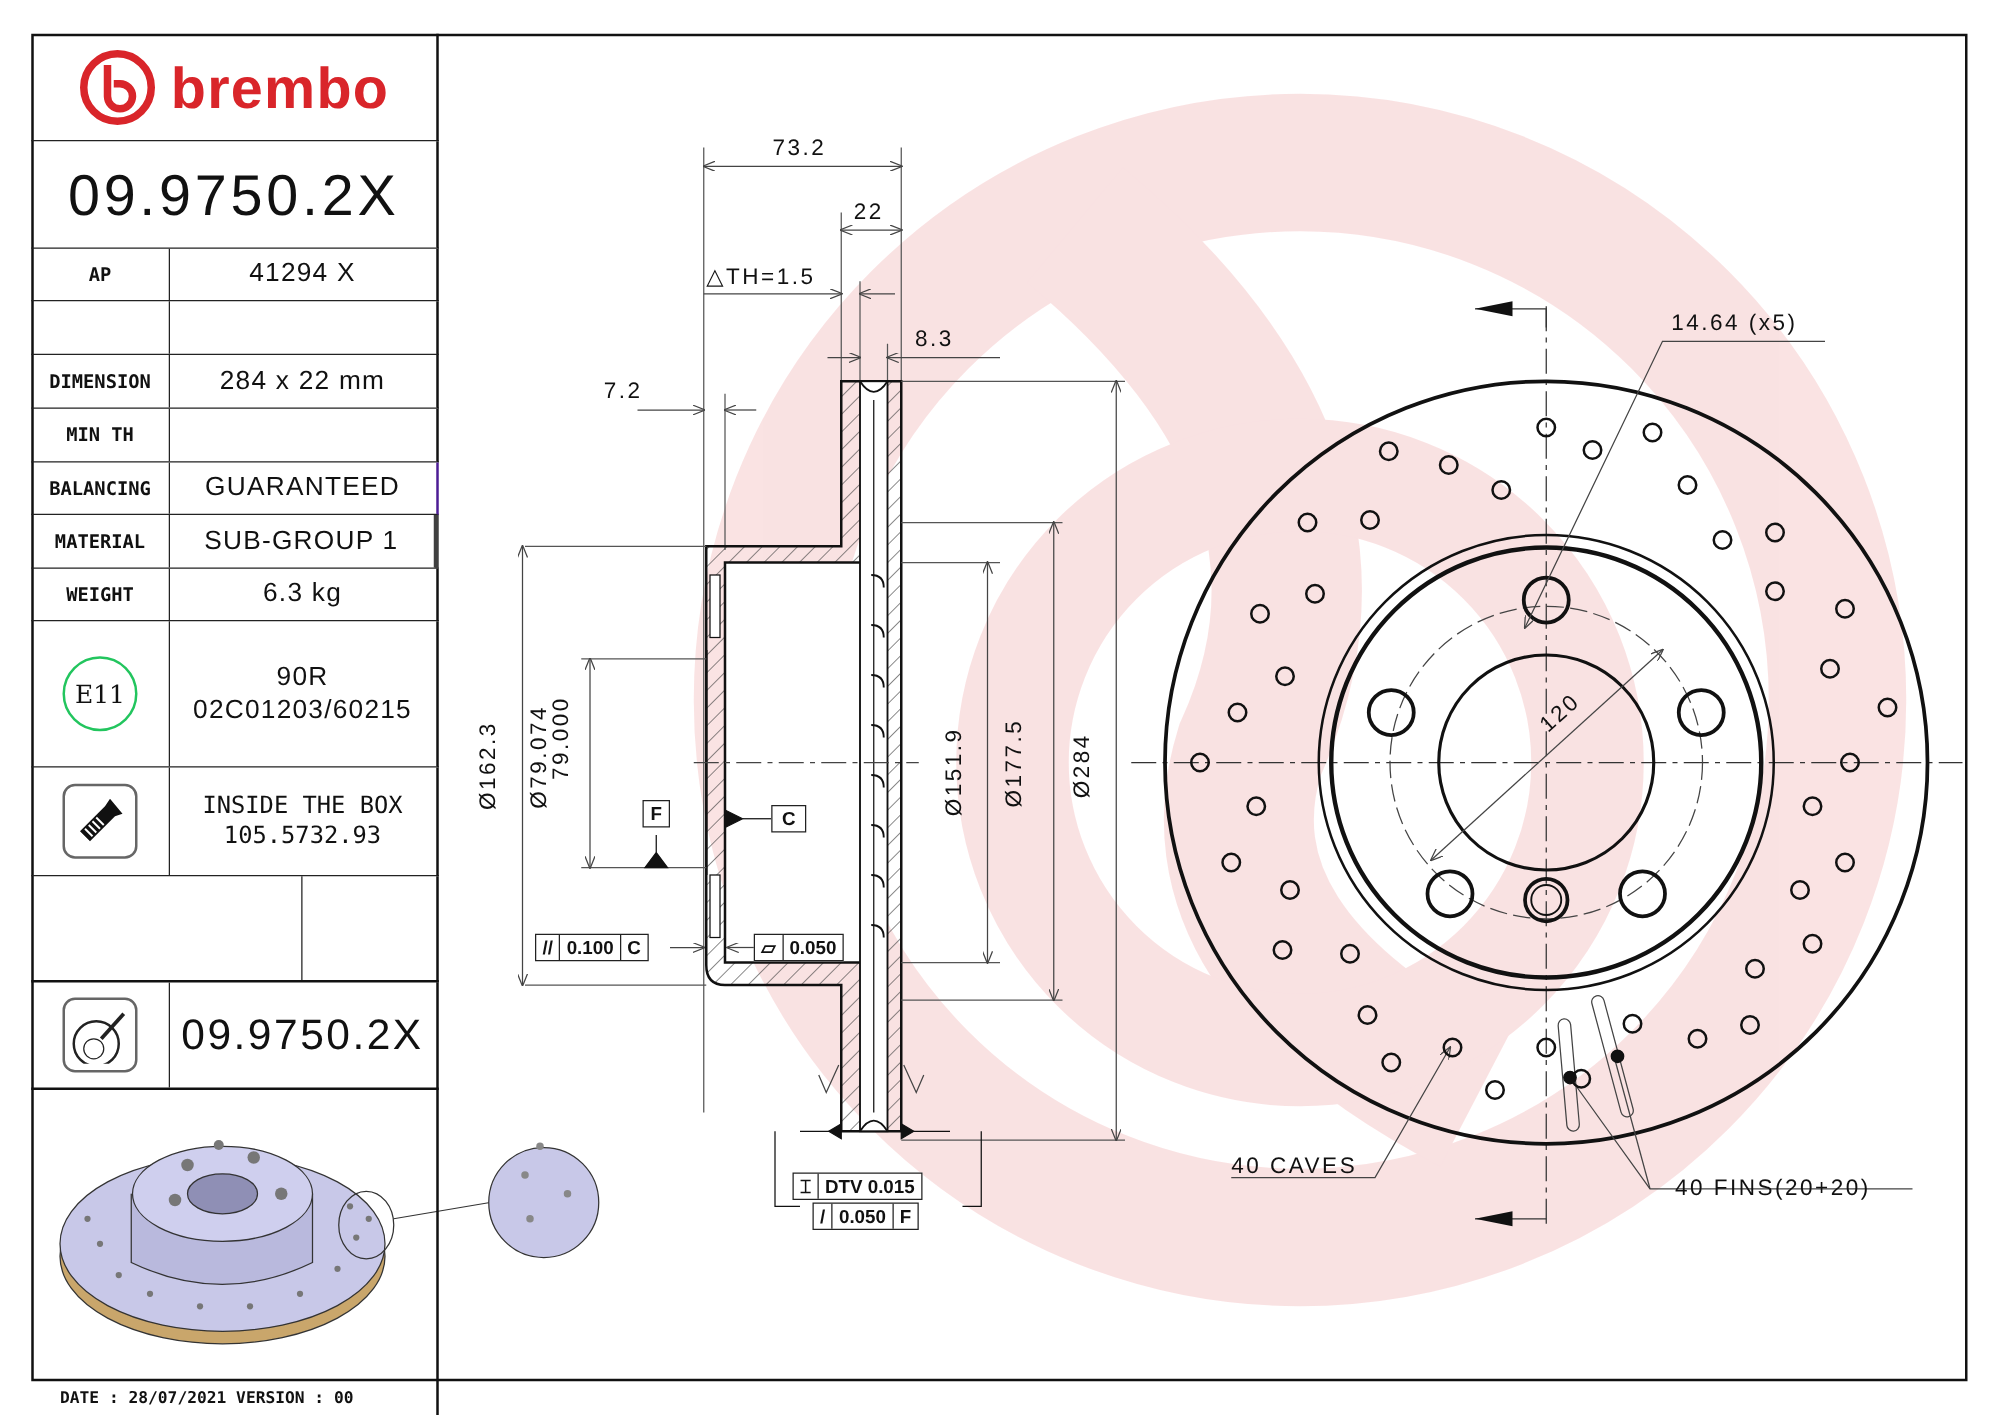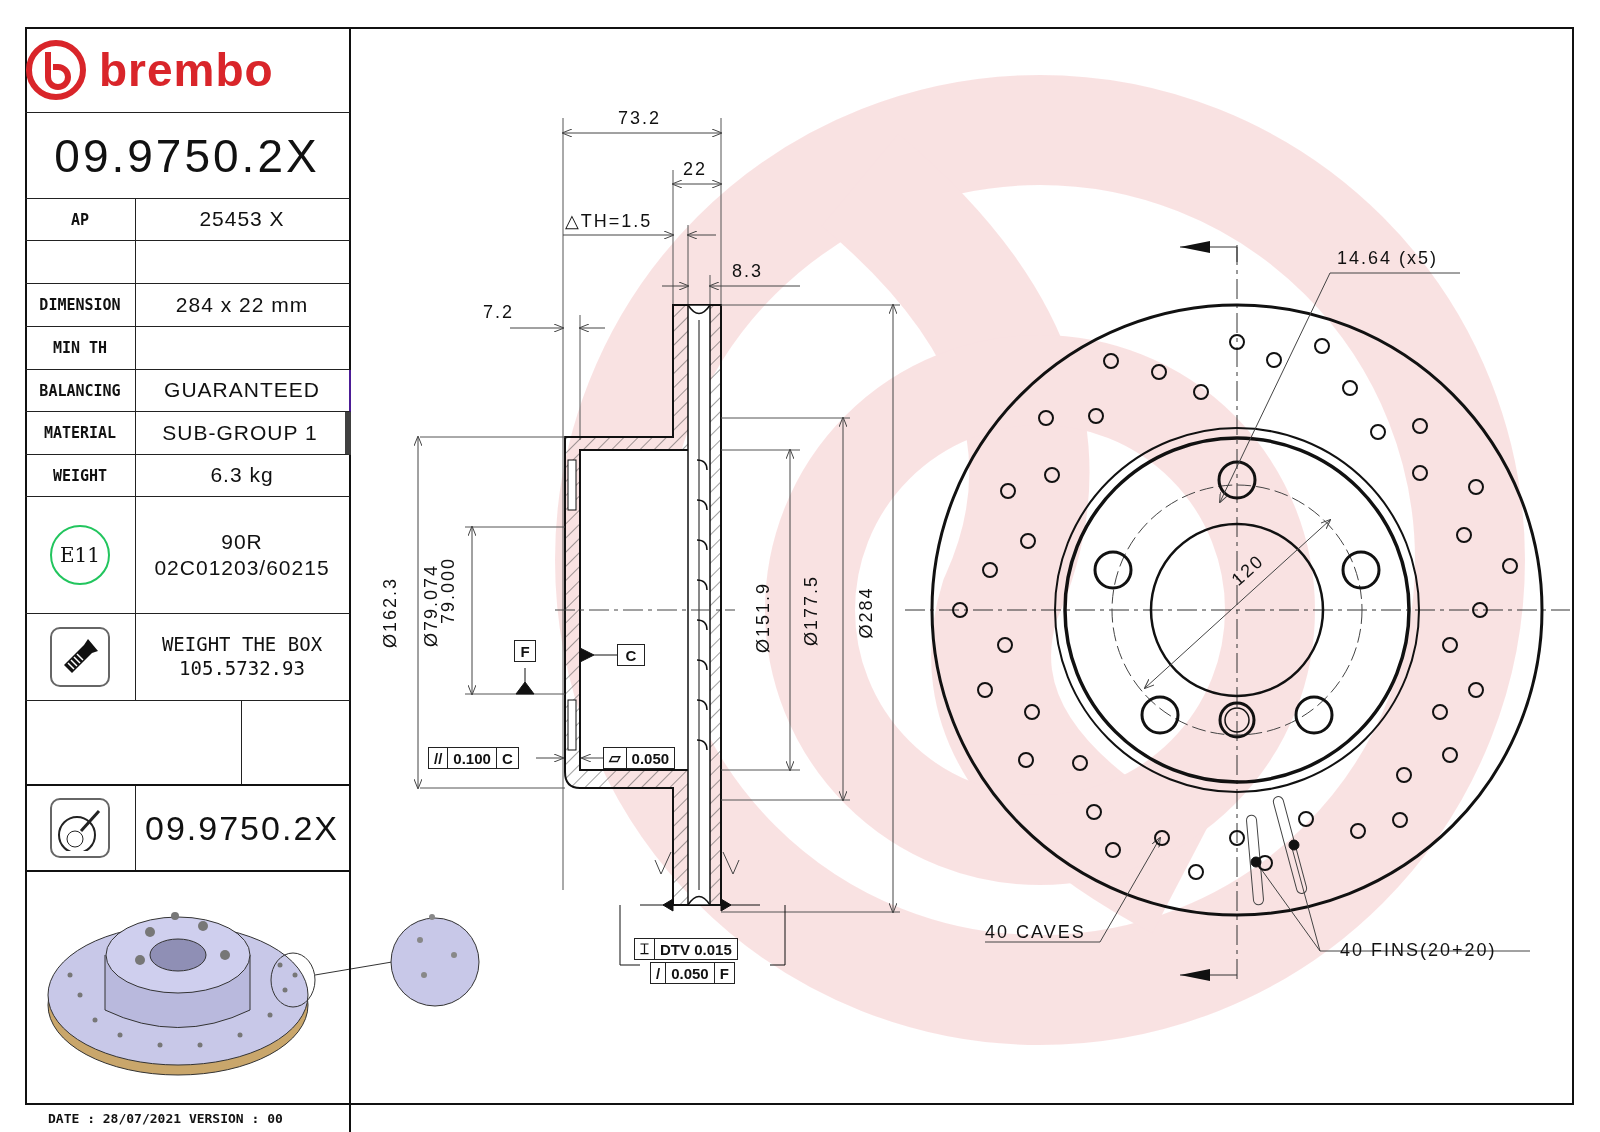--- a/index.html
+++ b/index.html
@@ -4,21 +4,21 @@
 <style>
   html, body { margin:0; padding:0; background:#fff; }
   body { width:1600px; height:1132px; position:relative; overflow:hidden; font-family:"DejaVu Sans Mono","Liberation Mono",monospace; color:#111; }
   .frame { position:absolute; left:25px; top:27px; width:1549px; height:1078px; border:2px solid #111; box-sizing:border-box; }
   .watermark { position:absolute; left:0; top:0; }
   .drawing { position:absolute; left:0; top:0; }
   .panel { position:absolute; left:25px; top:27px; width:326px; background:#fff; }
   .row { position:absolute; left:0; width:326px; border-bottom:1.5px solid #222; box-sizing:border-box; }
   .lcell { position:absolute; left:0; top:0; bottom:0; width:110px; border-right:1.5px solid #222; display:flex; align-items:center; justify-content:center; font-family:"DejaVu Sans Mono",monospace; font-weight:bold; font-size:15px; }
   .rcell { position:absolute; left:110px; top:0; bottom:0; right:0; display:flex; flex-direction:column; align-items:center; justify-content:center; font-family:"Liberation Sans",sans-serif; font-size:21px; letter-spacing:1px; text-align:center; line-height:1.25; }
-  .logo { display:flex; align-items:center; height:100%; gap:12px; }
+  .logo { display:flex; align-items:center; justify-content:center; height:100%; gap:12px; }
   .logo-text { font-family:"Liberation Sans",sans-serif; font-weight:bold; color:#d9252a; font-size:46px; letter-spacing:1px; }
   .part-big { font-family:"Liberation Sans",sans-serif; font-size:46px; letter-spacing:3px; display:flex; align-items:center; justify-content:center; height:100%; }
   .iconbox { width:60px; height:60px; border:2px solid #666; border-radius:10px; display:flex; align-items:center; justify-content:center; box-sizing:border-box; }
   .footer { position:absolute; left:48px; top:1111px; font-family:"DejaVu Sans Mono",monospace; font-weight:bold; font-size:13px; }
   .lbl { position:absolute; font-family:"Liberation Sans",sans-serif; font-size:18px; letter-spacing:2px; white-space:nowrap; }
   .vlbl { position:absolute; font-family:"Liberation Sans",sans-serif; font-size:18px; letter-spacing:2px; white-space:nowrap; transform:rotate(-90deg); transform-origin:center center; }
   .fbox { position:absolute; border:1.5px solid #222; background:#fff; font-family:"Liberation Sans",sans-serif; font-weight:bold; font-size:15px; display:flex; align-items:center; box-sizing:border-box; height:22px; }
   .fbox span { padding:0 5px; border-right:1.5px solid #222; height:100%; display:flex; align-items:center; }
   .fbox span:last-child { border-right:none; }
 </style>
@@ -293,38 +293,38 @@
         <path d="M23,13 L23,38 A10,10 0 1 0 33,28 L28,28" fill="none" stroke="#d9252a" stroke-width="6"></path>
       </svg>
       <span class="logo-text">brembo</span>
     </div>
   </div>
   <div class="row" style="top:86px;height:86px;border-right:2px solid #111">
     <div class="part-big">09.9750.2X</div>
   </div>
   <div class="row" style="top:172px;height:42px;border-right:2px solid #111">
     <div class="lcell">AP</div>
-    <div class="rcell">25453 X</div>
+    <div class="rcell">41294 X</div>
   </div>
   <div class="row" style="top:214px;height:43px;border-right:2px solid #111">
     <div class="lcell"></div>
     <div class="rcell"></div>
   </div>
   <div class="row" style="top:257px;height:43px;border-right:2px solid #111">
     <div class="lcell">DIMENSION</div>
     <div class="rcell">284 x 22 mm</div>
   </div>
   <div class="row" style="top:300px;height:43px;border-right:2px solid #111">
     <div class="lcell">MIN TH</div>
   </div>
   <div class="row" style="top:343px;height:42px;border-right:2px solid #4c1d95">
     <div class="lcell">BALANCING</div>
     <div class="rcell">GUARANTEED</div>
   </div>
-  <div class="row" style="top:385px;height:43px;border-right:6px solid #404040">
+  <div class="row" style="top:385px;height:43px;border-right:4px solid #404040">
     <div class="lcell">MATERIAL</div>
     <div class="rcell">SUB-GROUP 1</div>
   </div>
   <div class="row" style="top:428px;height:42px;border-right:2px solid #111">
     <div class="lcell">WEIGHT</div>
     <div class="rcell">6.3 kg</div>
   </div>
   <div class="row" style="top:470px;height:117px;border-right:2px solid #111">
     <div class="lcell">
       <div style="width:56px;height:56px;border:2px solid #22c55e;border-radius:50%;display:flex;align-items:center;justify-content:center;font-family:'DejaVu Serif',serif;font-weight:normal;font-size:20px">E11</div>
@@ -342,21 +342,21 @@
             <g stroke="#fff" stroke-width="1.5">
               <line x1="10" y1="28" x2="16" y2="34"></line>
               <line x1="13" y1="25" x2="19" y2="31"></line>
               <line x1="16" y1="22" x2="22" y2="28"></line>
               <line x1="19" y1="19" x2="25" y2="25"></line>
             </g>
           </svg>
       </div>
     </div>
     <div class="rcell" style="font-family:'DejaVu Sans Mono',monospace;font-size:19px;letter-spacing:0">
-      <div>WEIGHT THE BOX</div>
+      <div>INSIDE THE BOX</div>
       <div>105.5732.93</div>
     </div>
   </div>
   <div class="row" style="top:674px;height:85px;border-right:2px solid #111;border-bottom:2.5px solid #111">
     <div class="rcell" style="right:105px"></div>
     <div style="position:absolute;left:216px;top:0;bottom:0;border-left:1.5px solid #222"></div>
   </div>
   <div class="row" style="top:759px;height:86px;border-right:2px solid #111;border-bottom:2px solid #111">
     <div class="lcell">
       <div class="iconbox">

